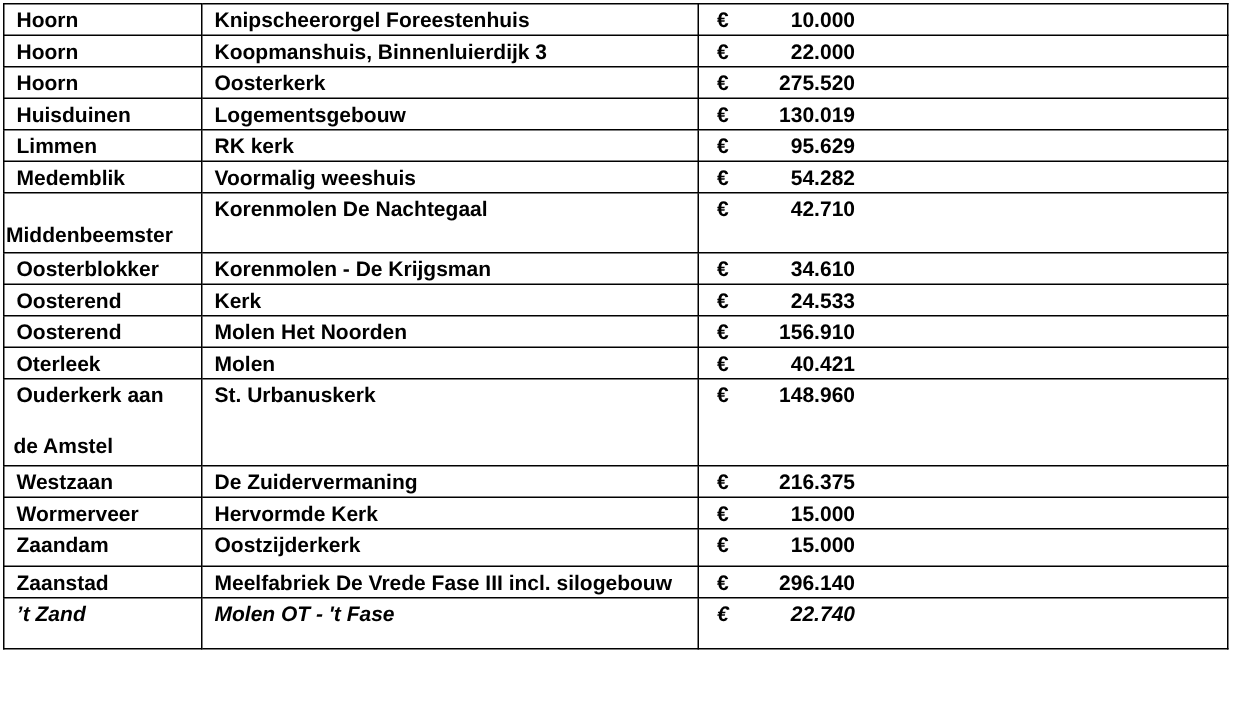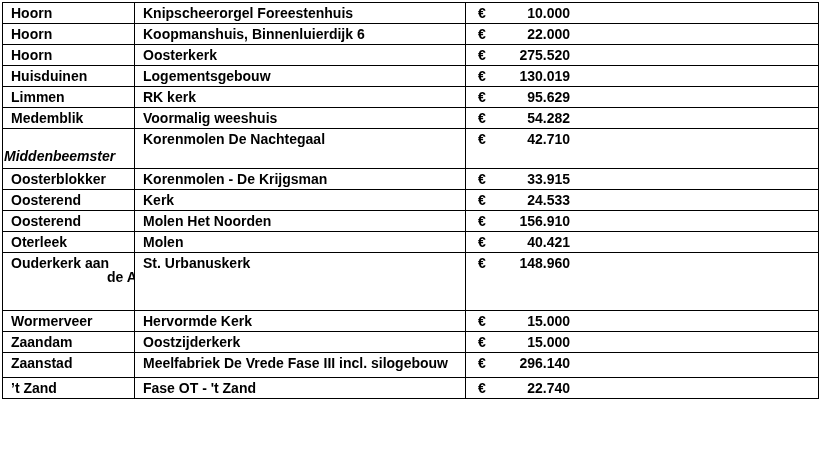--- a/index.html
+++ b/index.html
@@ -31,24 +31,24 @@
     white-space:nowrap;
   }
   tr{height:21px;}
   
   tr:nth-child(7){height:40px;}
   tr:nth-child(12){height:58px;}
   tr:nth-child(15){height:25px;}
   tr:nth-child(17){height:34px;font-style:italic;}
   tr:nth-child(18){height:22px;}
   
-  tr:nth-child(7) td.place{vertical-align:bottom;padding-left:1px;padding-bottom:4px;font-style:italic;}
+  tr:nth-child(7) td.place{vertical-align:bottom;padding-left:1px;padding-bottom:4px;}
   
   .place-stack{
-    display:flex;flex-direction:row;justify-content:space-between;
+    display:flex;flex-direction:column;justify-content:space-between;
     min-height:49px;
   }
   .place-stack .line2{padding-left:0;margin-left:-2px;margin-top:14px;}
   td.amount{padding-left:0;padding-right:0;}
   .amount-wrap{
     display:flex;justify-content:space-between;
     padding-left:12px;width:92px;
     box-sizing:content-box;
   }
 </style>
@@ -67,21 +67,21 @@
         <td class="object">Knipscheerorgel Foreestenhuis</td>
         <td class="amount">
           <div class="amount-wrap">
             <span>€</span>
             <span>10.000</span>
           </div>
         </td>
       </tr>
       <tr>
         <td class="place">Hoorn</td>
-        <td class="object">Koopmanshuis, Binnenluierdijk 6</td>
+        <td class="object">Koopmanshuis, Binnenluierdijk 3</td>
         <td class="amount">
           <div class="amount-wrap">
             <span>€</span>
             <span>22.000</span>
           </div>
         </td>
       </tr>
       <tr>
         <td class="place">Hoorn</td>
         <td class="object">Oosterkerk</td>
@@ -131,21 +131,21 @@
             <span>42.710</span>
           </div>
         </td>
       </tr>
       <tr>
         <td class="place">Oosterblokker</td>
         <td class="object">Korenmolen - De Krijgsman</td>
         <td class="amount">
           <div class="amount-wrap">
             <span>€</span>
-            <span>33.915</span>
+            <span>34.610</span>
           </div>
         </td>
       </tr>
       <tr>
         <td class="place">Oosterend</td>
         <td class="object">Kerk</td>
         <td class="amount">
           <div class="amount-wrap">
             <span>€</span>
             <span>24.533</span>
@@ -181,20 +181,30 @@
         </td>
         <td class="object">St. Urbanuskerk</td>
         <td class="amount">
           <div class="amount-wrap">
             <span>€</span>
             <span>148.960</span>
           </div>
         </td>
       </tr>
       <tr>
+        <td class="place">Westzaan</td>
+        <td class="object">De Zuidervermaning</td>
+        <td class="amount">
+          <div class="amount-wrap">
+            <span>€</span>
+            <span>216.375</span>
+          </div>
+        </td>
+      </tr>
+      <tr>
         <td class="place">Wormerveer</td>
         <td class="object">Hervormde Kerk</td>
         <td class="amount">
           <div class="amount-wrap">
             <span>€</span>
             <span>15.000</span>
           </div>
         </td>
       </tr>
       <tr>
@@ -212,21 +222,21 @@
         <td class="object">Meelfabriek De Vrede Fase III incl. silogebouw</td>
         <td class="amount">
           <div class="amount-wrap">
             <span>€</span>
             <span>296.140</span>
           </div>
         </td>
       </tr>
       <tr>
         <td class="place">’t Zand</td>
-        <td class="object">Fase OT - 't Zand</td>
+        <td class="object">Molen OT - 't Fase</td>
         <td class="amount">
           <div class="amount-wrap">
             <span>€</span>
             <span>22.740</span>
           </div>
         </td>
       </tr>
     </tbody>
 </table>
 

